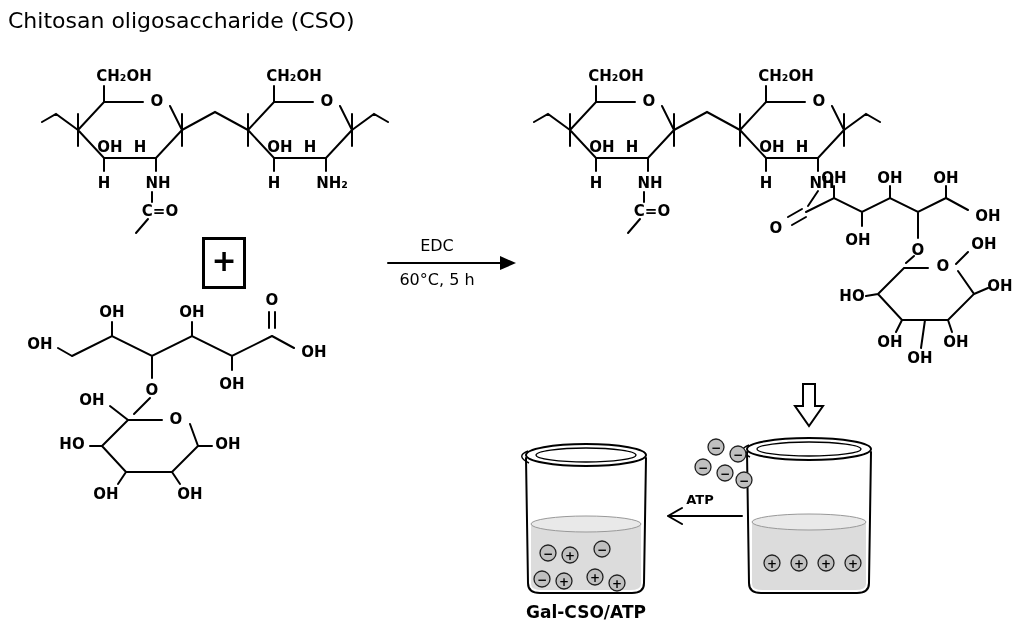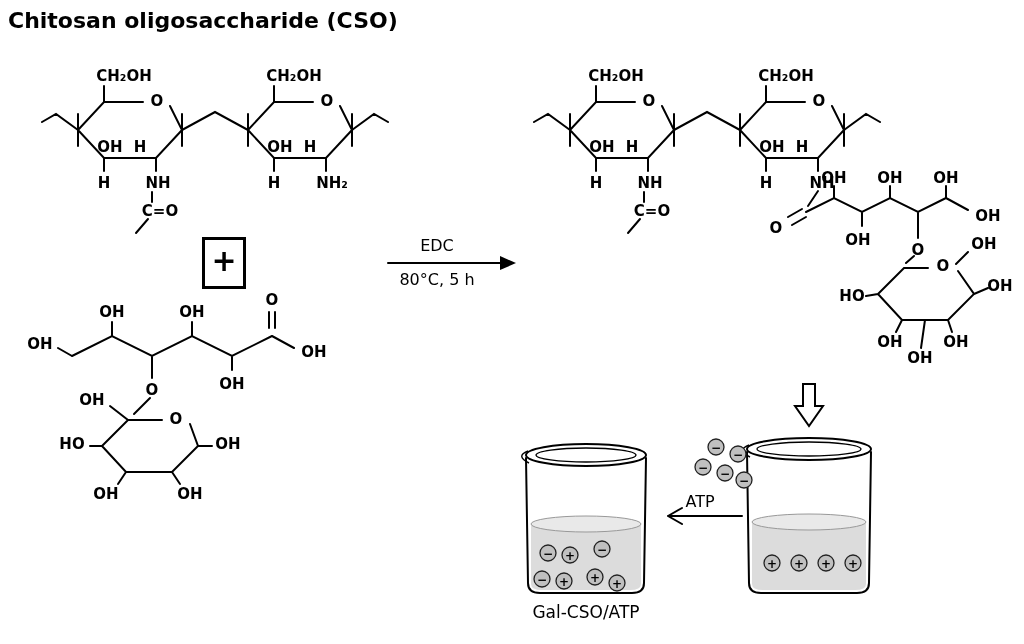--- a/index.html
+++ b/index.html
@@ -1,29 +1,29 @@
 <!DOCTYPE html>
 <html><head>
 <meta charset="utf-8">
 <style>
   html,body{margin:0;padding:0;background:#fff;}
   #stage{
     position:relative;width:1024px;height:644px;background:#ffffff;overflow:hidden;
     font-family:"DejaVu Sans","Liberation Sans",sans-serif;color:#000;
   }
   .lbl{position:absolute;white-space:nowrap;}
-  .title{font-weight:bold;font-size:22px;}
+  .title{font-weight:normal;font-size:22px;}
   .sub-title{font-weight:bold;font-size:20px;}
   .cond{font-size:16px;text-align:center;}
   .plus-box{
     position:absolute;left:202px;top:237px;width:38px;height:46px;
     border:3px solid #000;text-align:center;font-size:30px;font-weight:bold;line-height:42px;
   }
-  .beaker-label{font-weight:normal;font-size:17px;text-align:center;}
-  .atp-label{font-weight:normal;font-size:16px;text-align:center;}
+  .beaker-label{font-weight:bold;font-size:17px;text-align:center;}
+  .atp-label{font-weight:bold;font-size:13px;text-align:center;}
   svg{position:absolute;left:0;top:0;}
   .bond{stroke:#000;stroke-width:2;fill:none;stroke-linecap:round;}
   .thin{stroke:#000;stroke-width:1.4;fill:none;}
   .atom{font:bold 15px "DejaVu Sans","Liberation Sans",sans-serif;fill:#000;}
   .charge-sign{font:bold 12px "DejaVu Sans","Liberation Sans",sans-serif;fill:#000;text-anchor:middle;}
 </style>
 </head>
 <body>
 
 <div id="stage">
@@ -171,21 +171,21 @@
         <text x="956" y="347" text-anchor="middle" class="atom">OH</text>
         <text x="920" y="363" text-anchor="middle" class="atom">OH</text>
       </g>
   </svg>
 
   <div class="lbl title" style="left:8px;top:8px;">Chitosan oligosaccharide (CSO)</div>
 
   <div class="plus-box">+</div>
 
   <div class="lbl cond" style="left:397px;top:236px;width:80px;">EDC</div>
-  <div class="lbl cond" style="left:377px;top:270px;width:120px;">80°C, 5 h</div>
+  <div class="lbl cond" style="left:377px;top:270px;width:120px;">60°C, 5 h</div>
 
 
 
   <div class="lbl atp-label" style="left:672px;top:492px;width:56px;">ATP</div>
 
   <div class="lbl beaker-label" style="left:518px;top:602px;width:136px;">Gal-CSO/ATP</div>
 
 </div>
 
 </body></html>

